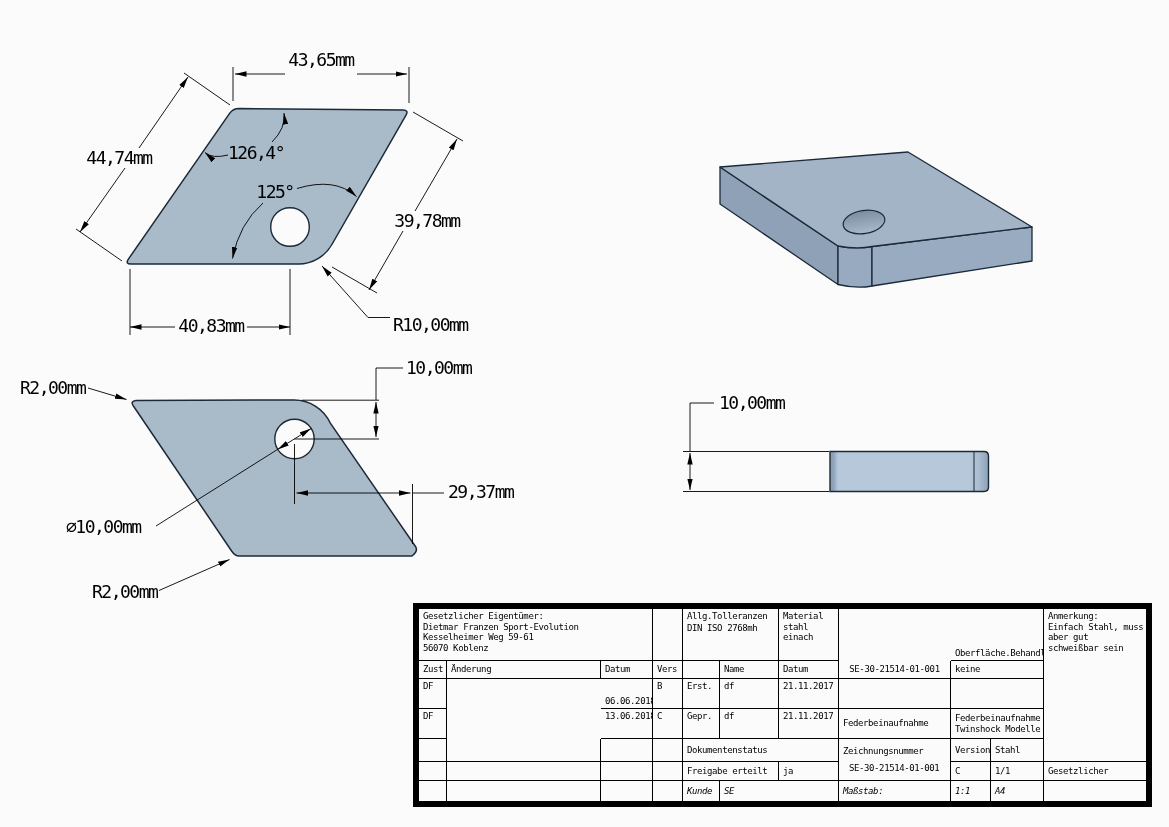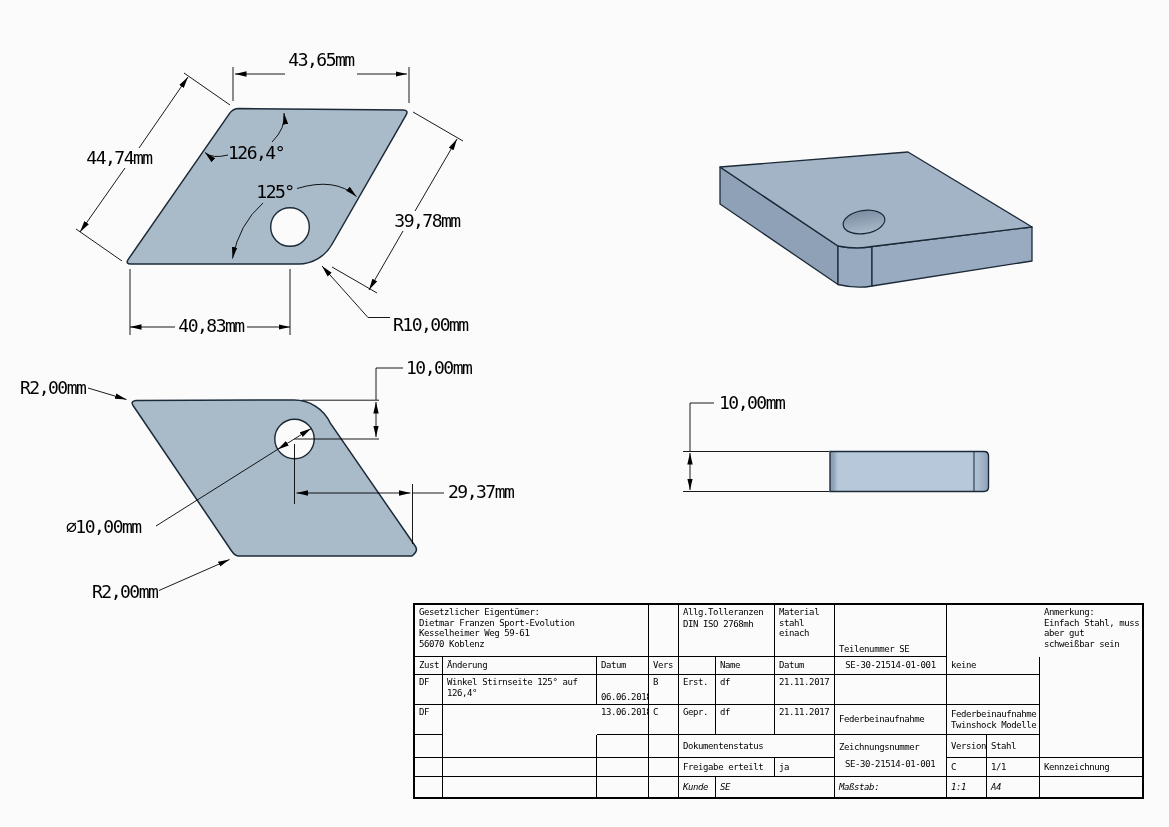--- a/index.html
+++ b/index.html
@@ -11,21 +11,21 @@
   .stage > svg { position:absolute; left:0; top:0; }
   .dim-label {
     position:absolute; font-family:"DejaVu Sans Mono", monospace;
     font-size:18px; letter-spacing:-1.5px; line-height:20px;
     color:#000; white-space:nowrap;
   }
   .dim-label.center { text-align:center; }
   
   #titleblock {
     position:absolute; left:413px; top:603px; width:727px; height:192px;
-    border:2px solid #000000; box-sizing:content-box;
+    border:6px solid #000000; box-sizing:content-box;
     display:grid;
     grid-template-columns:28px 154px 52px 30px 37px 59px 60px 112px 40px 53px 102px;
     grid-template-rows:52px 18px 30px 30px 23px 19px 20px;
     font-size:9px; letter-spacing:-0.4px; line-height:10.5px; color:#000;
   }
   .tb {
     box-sizing:border-box; border-right:1px solid #000; border-bottom:1px solid #000;
     padding:2px 4px; display:flex; flex-direction:column; justify-content:center;
     overflow:hidden; white-space:nowrap;
   }
@@ -172,42 +172,41 @@
     <div class="tb" style="grid-area:1/4"></div>
     <div class="tb top" style="grid-area:1/5/2/7">
       <div>Allg.Tolleranzen</div>
       <div class="gapline">DIN ISO 2768mh</div>
     </div>
     <div class="tb top" style="grid-area:1/7">
       <div>Material</div>
       <div>stahl</div>
       <div>einach</div>
     </div>
-    <div class="tb bottom" style="grid-area:1/8">
-      <div>Teilenummer SE</div>
+    <div class="tb bottom" style="grid-area:1/9/2/11">
+      <div>Oberfläche.Behandl</div>
     </div>
     <div class="tb top no-r" style="grid-area:1/11/6/12">
       <div>Anmerkung:</div>
       <div>Einfach Stahl, muss</div>
       <div>aber gut</div>
       <div>schweißbar sein</div>
     </div>
 
     <div class="tb" style="grid-area:2/1">Zust</div>
     <div class="tb" style="grid-area:2/2">Änderung</div>
     <div class="tb" style="grid-area:2/3">Datum</div>
     <div class="tb" style="grid-area:2/4">Vers</div>
     <div class="tb" style="grid-area:2/5"></div>
     <div class="tb" style="grid-area:2/6">Name</div>
     <div class="tb" style="grid-area:2/7">Datum</div>
     <div class="tb ctr" style="grid-area:2/8">SE-30-21514-01-001</div>
     <div class="tb" style="grid-area:2/9/3/11">keine</div>
 
     <div class="tb top" style="grid-area:3/1">DF</div>
-    <div class="tb top wrap" style="grid-area:3/2">Winkel Stirnseite 125° auf 126,4°</div>
     <div class="tb bottom" style="grid-area:3/3">06.06.2018</div>
     <div class="tb top" style="grid-area:3/4">B</div>
     <div class="tb top" style="grid-area:3/5">Erst.</div>
     <div class="tb top" style="grid-area:3/6">df</div>
     <div class="tb top" style="grid-area:3/7">21.11.2017</div>
     <div class="tb" style="grid-area:3/8"></div>
     <div class="tb" style="grid-area:3/9/4/11"></div>
 
     <div class="tb top" style="grid-area:4/1">DF</div>
     <div class="tb top" style="grid-area:4/3">13.06.2018</div>
@@ -234,21 +233,21 @@
     <div class="tb" style="grid-area:5/10">Stahl</div>
 
     <div class="tb" style="grid-area:6/1"></div>
     <div class="tb" style="grid-area:6/2"></div>
     <div class="tb" style="grid-area:6/3"></div>
     <div class="tb" style="grid-area:6/4"></div>
     <div class="tb" style="grid-area:6/5/7/7">Freigabe erteilt</div>
     <div class="tb" style="grid-area:6/7">ja</div>
     <div class="tb" style="grid-area:6/9">C</div>
     <div class="tb" style="grid-area:6/10">1/1</div>
-    <div class="tb no-r" style="grid-area:6/11">Kennzeichnung</div>
+    <div class="tb no-r" style="grid-area:6/11">Gesetzlicher</div>
 
     <div class="tb no-b" style="grid-area:7/1"></div>
     <div class="tb no-b" style="grid-area:7/2"></div>
     <div class="tb no-b" style="grid-area:7/3"></div>
     <div class="tb no-b" style="grid-area:7/4"></div>
     <div class="tb no-b" style="grid-area:7/5">Kunde</div>
     <div class="tb no-b" style="grid-area:7/6/8/8">SE</div>
     <div class="tb no-b" style="grid-area:7/8">Maßstab:</div>
     <div class="tb no-b" style="grid-area:7/9">1:1</div>
     <div class="tb no-b" style="grid-area:7/10">A4</div>

